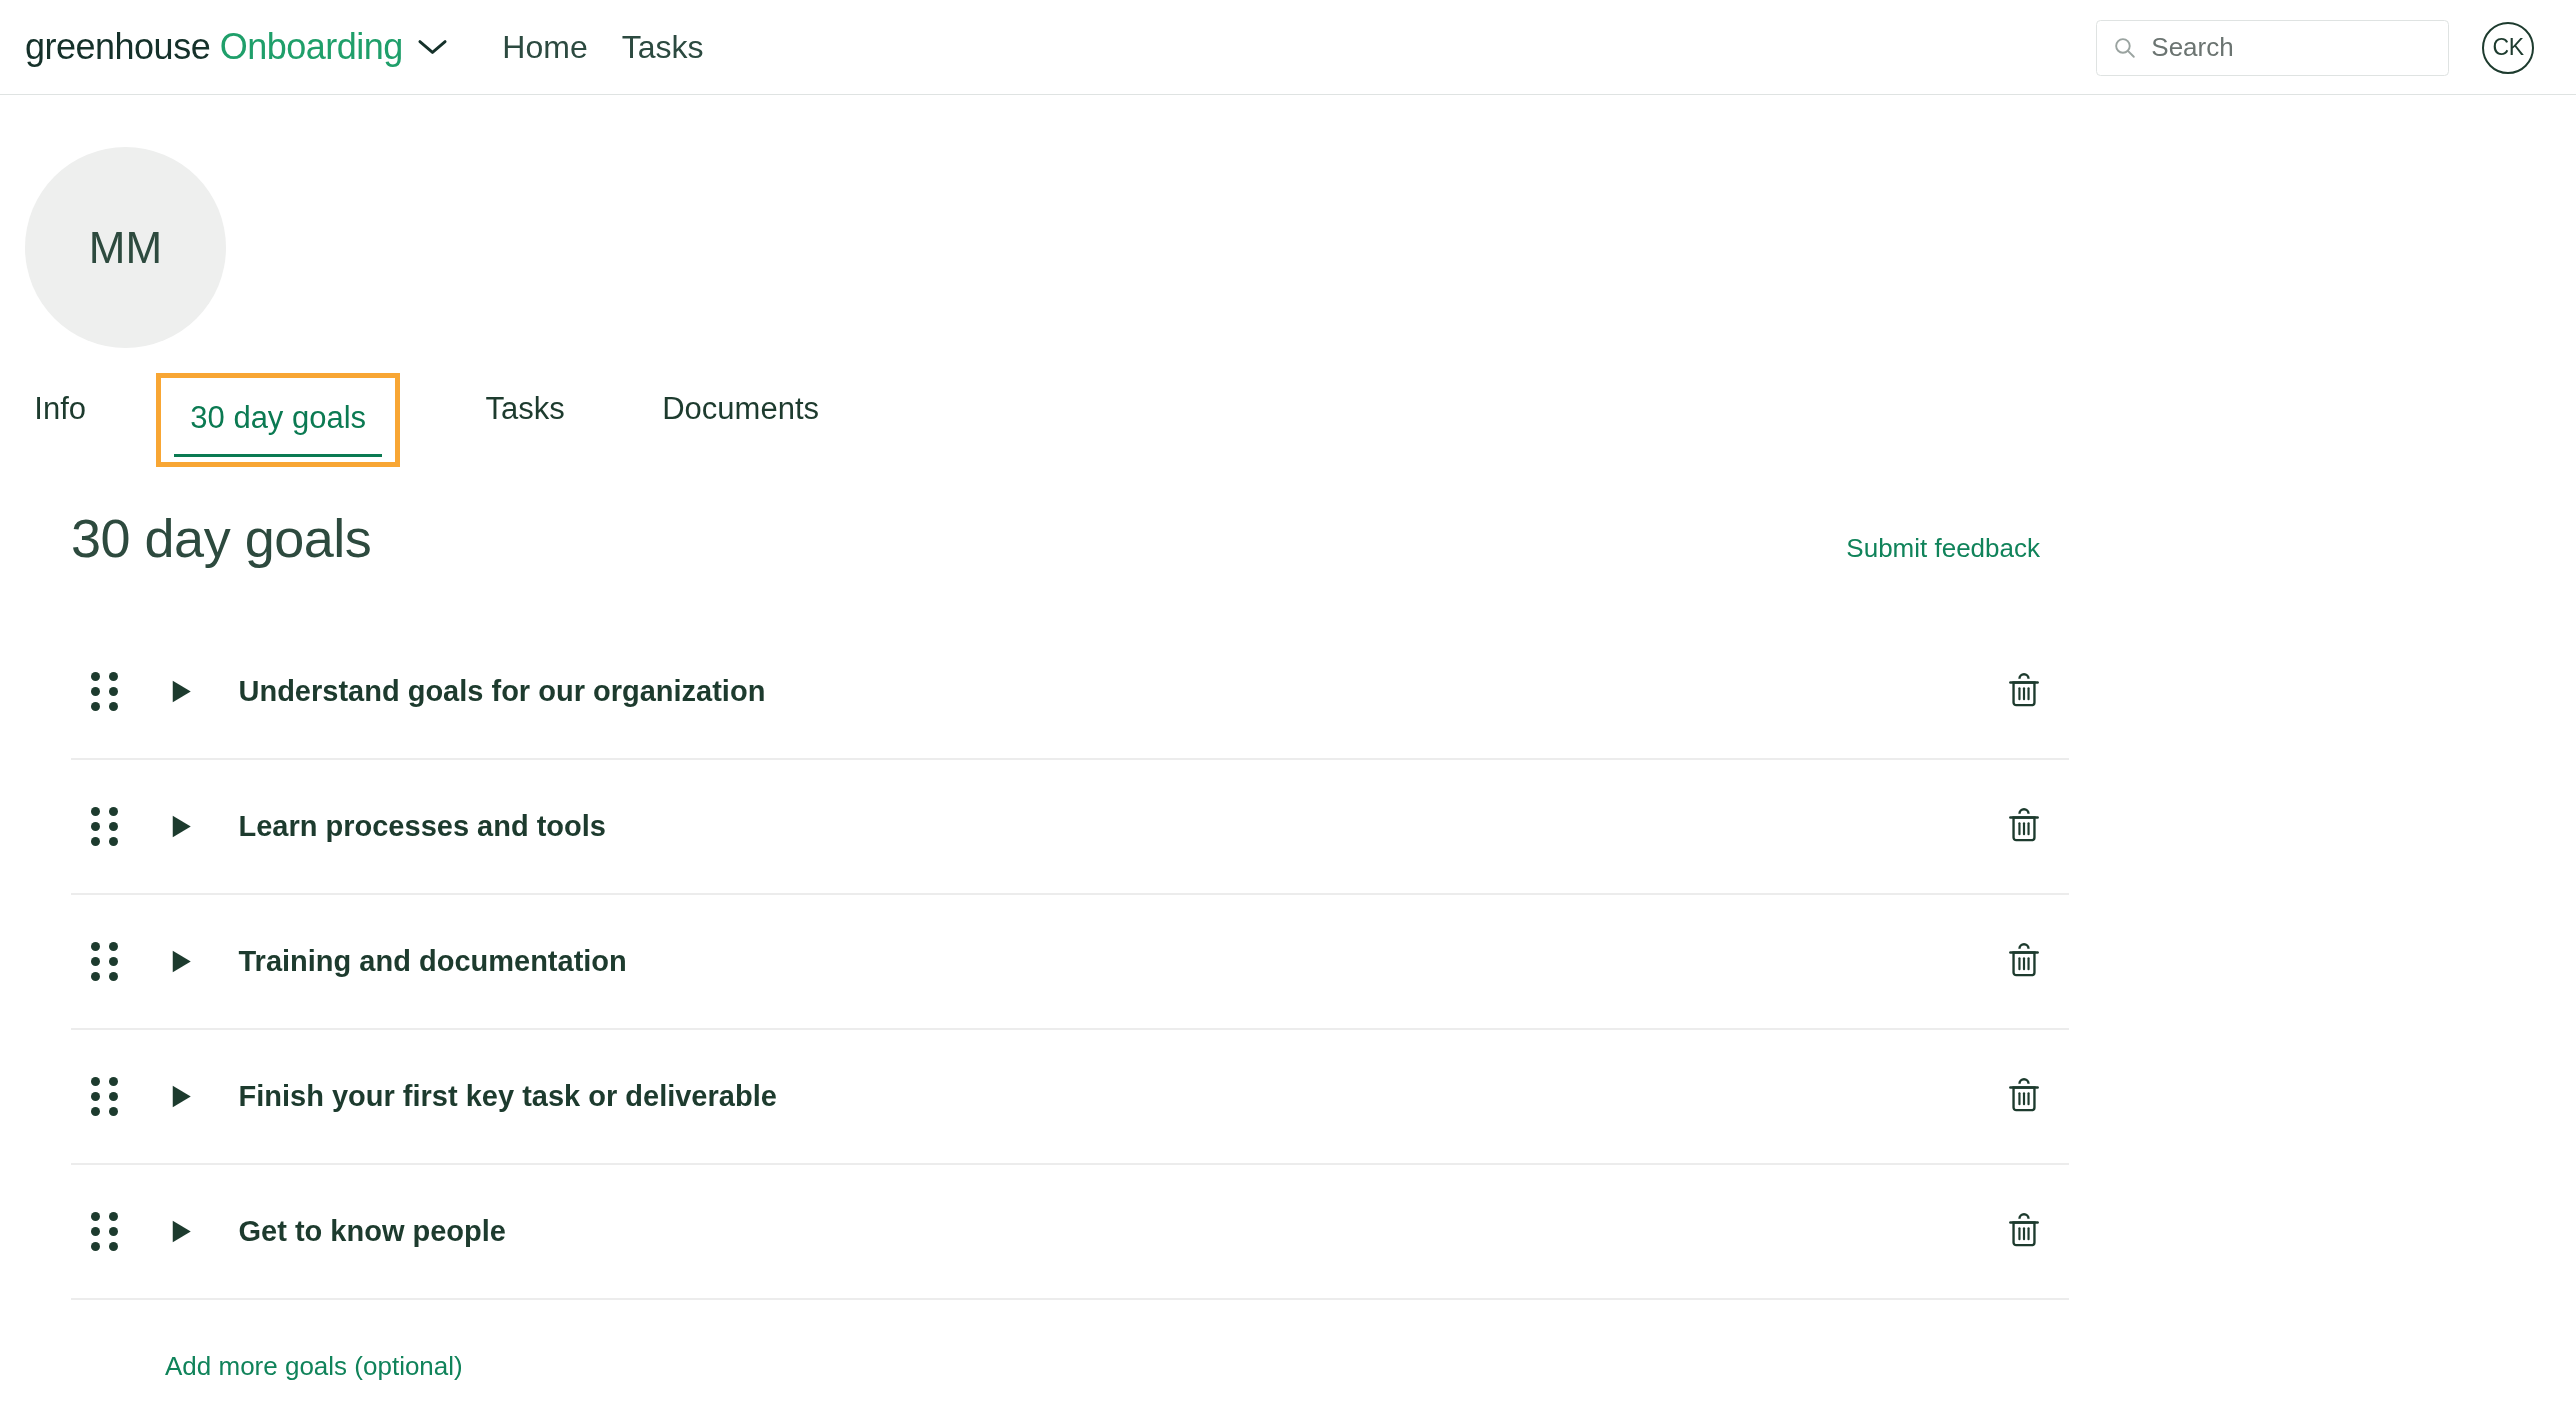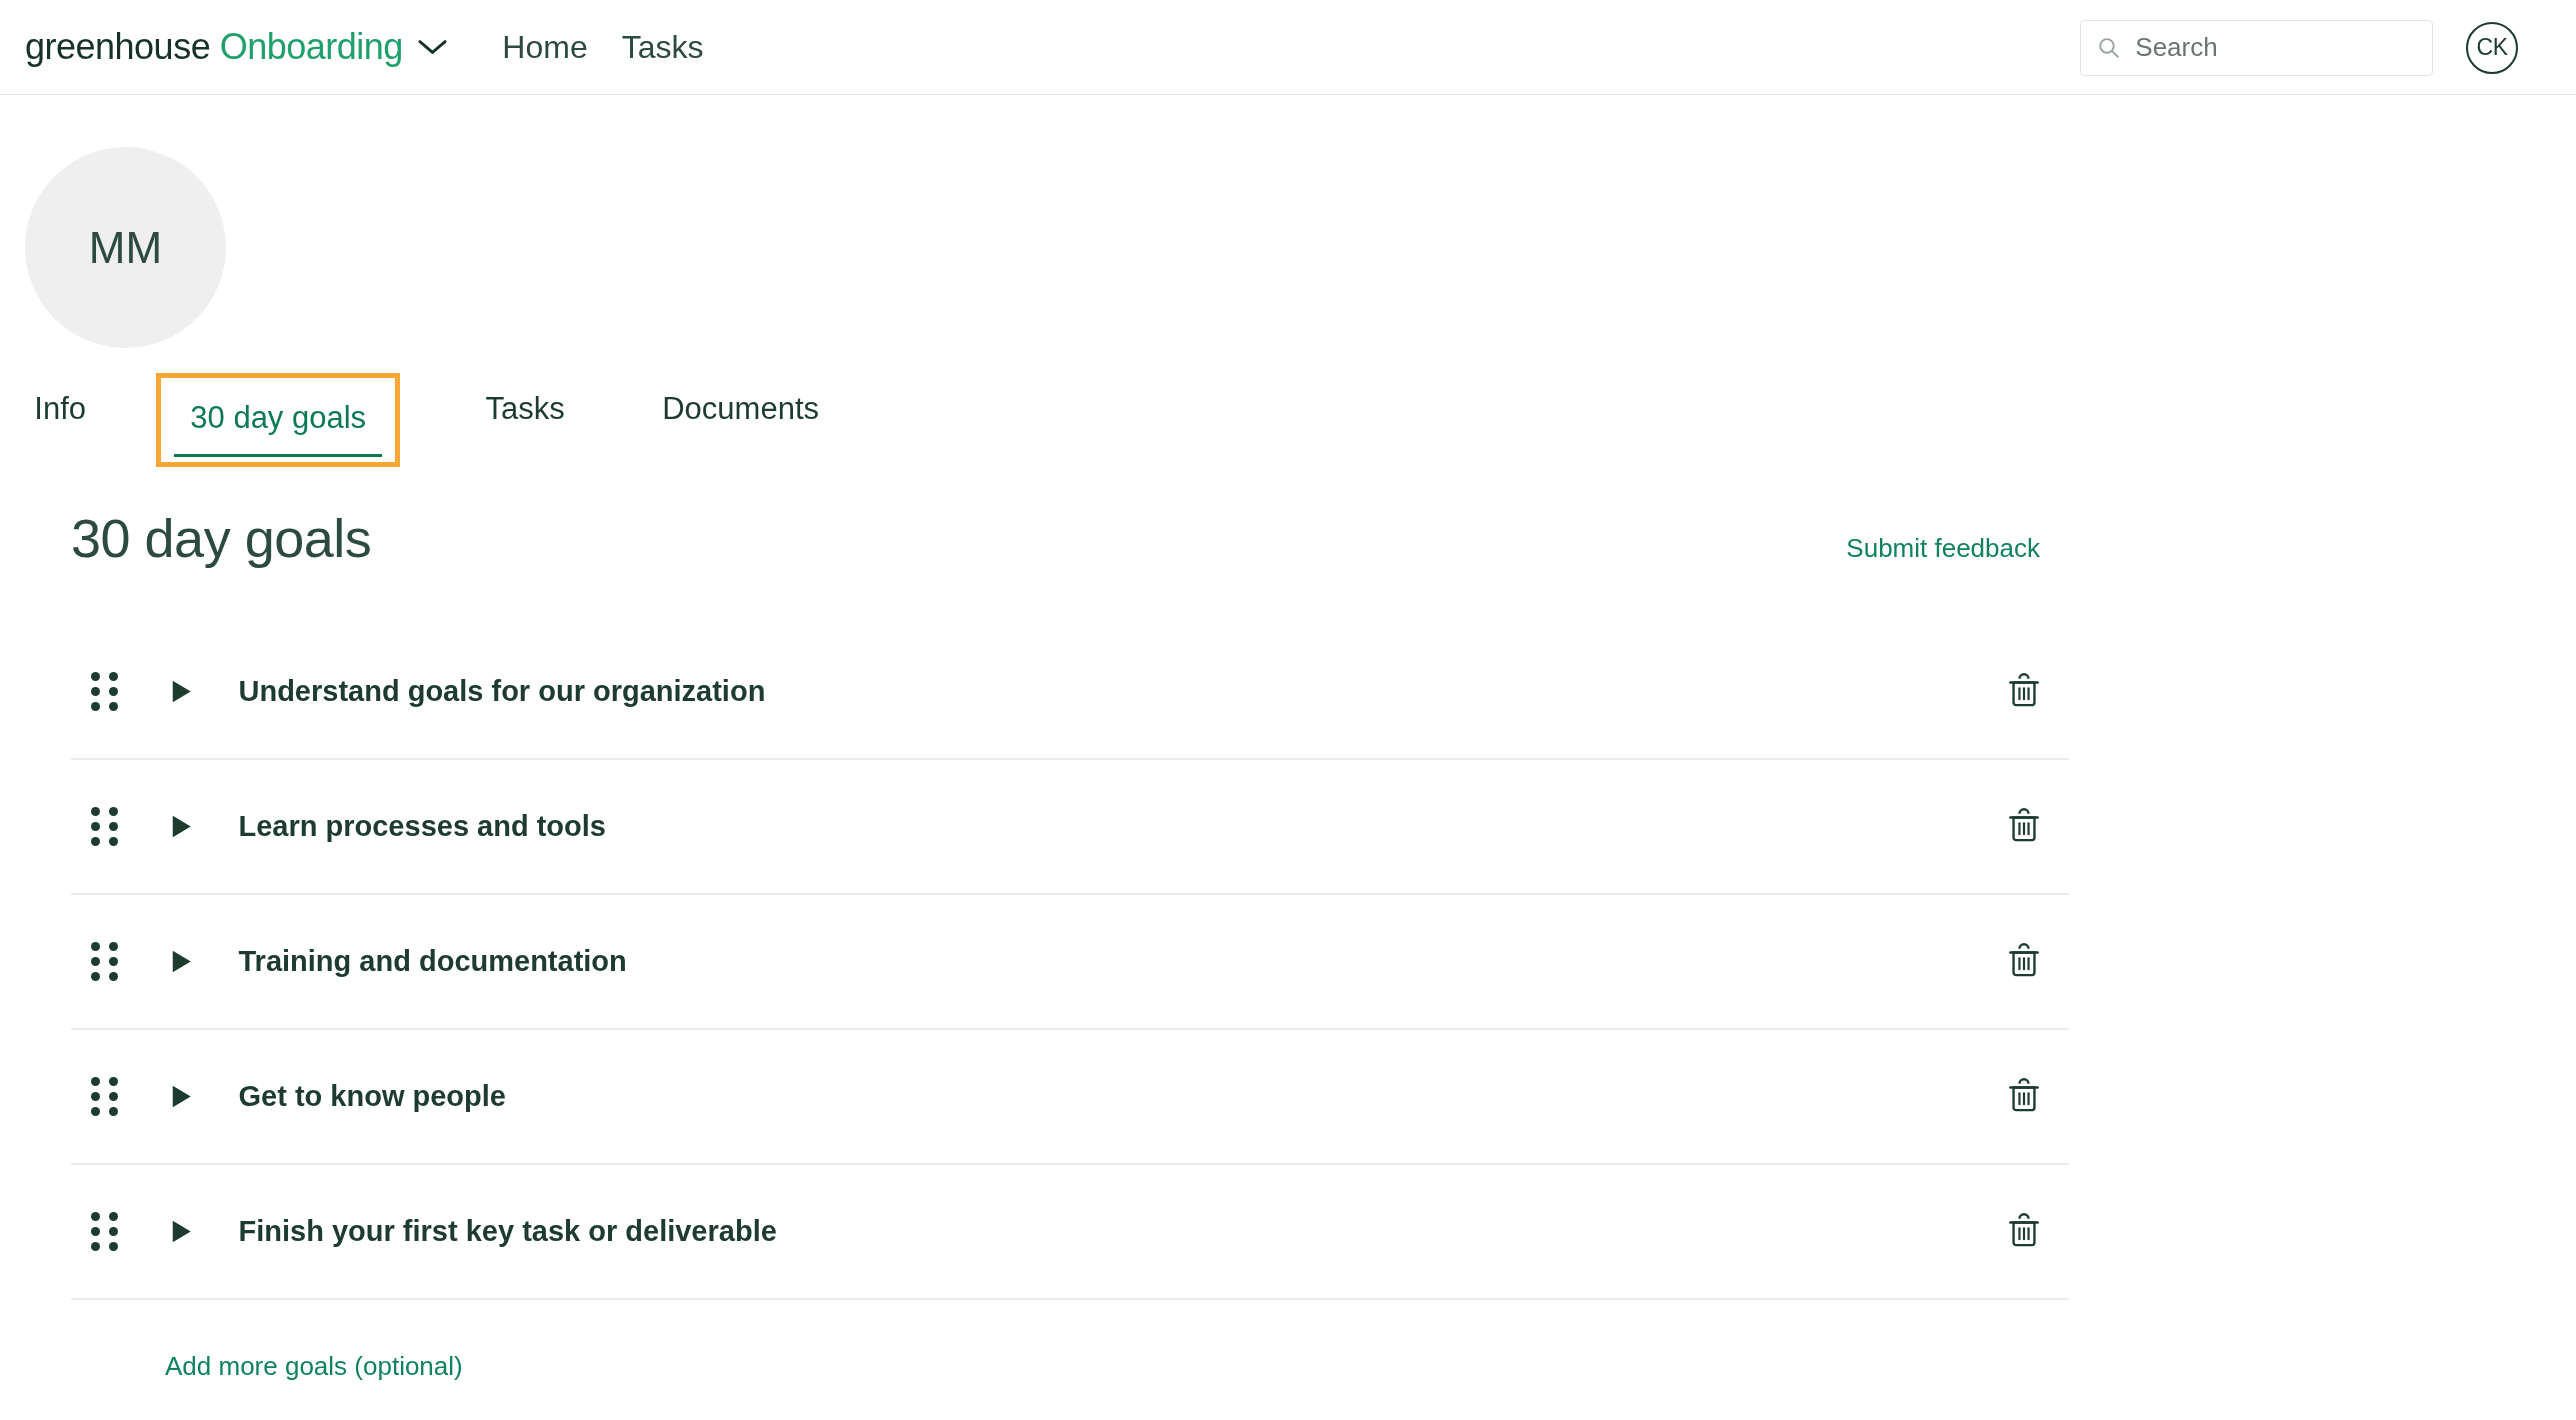--- a/index.html
+++ b/index.html
@@ -49,21 +49,21 @@
   .nav-link {
     font-size: 32px;
     color: #2c4a40;
     text-decoration: none;
     cursor: pointer;
     white-space: nowrap;
   }
 
   .topbar-right {
     position: absolute;
-    right: 58px;
+    right: 42px;
     top: 0;
     height: 95px;
     display: flex;
     align-items: center;
     gap: 33px;
   }
 
   .search-box {
     width: 353px;
     height: 56px;
@@ -414,57 +414,57 @@
           <i></i>
           <i></i>
           <i></i>
           <i></i>
         </div>
       <span class="disclosure">
         <svg width="23.5" height="27" viewBox="0 0 26 30">
             <polygon points="3,3 23,15 3,27" fill="#1d3b2e"></polygon>
           </svg>
       </span>
+      <span class="goal-title">Finish your first key task or deliverable</span>
+      <span class="delete-btn">
+        <svg width="40" height="42" viewBox="0 0 44 46" fill="none">
+          <path d="M17 8.5 a5 5 0 0 1 10 0" stroke="#1d3b2e" stroke-width="2.6" fill="none"></path>
+          <line x1="7" y1="12.5" x2="37" y2="12.5" stroke="#1d3b2e" stroke-width="2.8" stroke-linecap="round"></line>
+          <path d="M10.5 12.5 h23 v22 a3 3 0 0 1 -3 3 h-17 a3 3 0 0 1 -3 -3 z" stroke="#1d3b2e" stroke-width="2.6" fill="none"></path>
+          <line x1="17" y1="19" x2="17" y2="31" stroke="#1d3b2e" stroke-width="2.4" stroke-linecap="round"></line>
+          <line x1="22" y1="19" x2="22" y2="31" stroke="#1d3b2e" stroke-width="2.4" stroke-linecap="round"></line>
+          <line x1="27" y1="19" x2="27" y2="31" stroke="#1d3b2e" stroke-width="2.4" stroke-linecap="round"></line>
+        </svg>
+      </span>
+    </div>
+
+    <div class="goal-row">
+      <div class="drag-handle">
+          <i></i>
+          <i></i>
+          <i></i>
+          <i></i>
+          <i></i>
+          <i></i>
+        </div>
+      <span class="disclosure">
+        <svg width="23.5" height="27" viewBox="0 0 26 30">
+            <polygon points="3,3 23,15 3,27" fill="#1d3b2e"></polygon>
+          </svg>
+      </span>
       <span class="goal-title">Get to know people</span>
       <span class="delete-btn">
         <svg width="40" height="42" viewBox="0 0 44 46" fill="none">
           <path d="M17 8.5 a5 5 0 0 1 10 0" stroke="#1d3b2e" stroke-width="2.6" fill="none"></path>
           <line x1="7" y1="12.5" x2="37" y2="12.5" stroke="#1d3b2e" stroke-width="2.8" stroke-linecap="round"></line>
           <path d="M10.5 12.5 h23 v22 a3 3 0 0 1 -3 3 h-17 a3 3 0 0 1 -3 -3 z" stroke="#1d3b2e" stroke-width="2.6" fill="none"></path>
           <line x1="17" y1="19" x2="17" y2="31" stroke="#1d3b2e" stroke-width="2.4" stroke-linecap="round"></line>
           <line x1="22" y1="19" x2="22" y2="31" stroke="#1d3b2e" stroke-width="2.4" stroke-linecap="round"></line>
           <line x1="27" y1="19" x2="27" y2="31" stroke="#1d3b2e" stroke-width="2.4" stroke-linecap="round"></line>
         </svg>
       </span>
     </div>
 
-    <div class="goal-row">
-      <div class="drag-handle">
-          <i></i>
-          <i></i>
-          <i></i>
-          <i></i>
-          <i></i>
-          <i></i>
-        </div>
-      <span class="disclosure">
-        <svg width="23.5" height="27" viewBox="0 0 26 30">
-            <polygon points="3,3 23,15 3,27" fill="#1d3b2e"></polygon>
-          </svg>
-      </span>
-      <span class="goal-title">Finish your first key task or deliverable</span>
-      <span class="delete-btn">
-        <svg width="40" height="42" viewBox="0 0 44 46" fill="none">
-          <path d="M17 8.5 a5 5 0 0 1 10 0" stroke="#1d3b2e" stroke-width="2.6" fill="none"></path>
-          <line x1="7" y1="12.5" x2="37" y2="12.5" stroke="#1d3b2e" stroke-width="2.8" stroke-linecap="round"></line>
-          <path d="M10.5 12.5 h23 v22 a3 3 0 0 1 -3 3 h-17 a3 3 0 0 1 -3 -3 z" stroke="#1d3b2e" stroke-width="2.6" fill="none"></path>
-          <line x1="17" y1="19" x2="17" y2="31" stroke="#1d3b2e" stroke-width="2.4" stroke-linecap="round"></line>
-          <line x1="22" y1="19" x2="22" y2="31" stroke="#1d3b2e" stroke-width="2.4" stroke-linecap="round"></line>
-          <line x1="27" y1="19" x2="27" y2="31" stroke="#1d3b2e" stroke-width="2.4" stroke-linecap="round"></line>
-        </svg>
-      </span>
-    </div>
-
   </div>
 
   <a class="add-goals">Add more goals (optional)</a>
 </main>
 
 
 </body></html>

